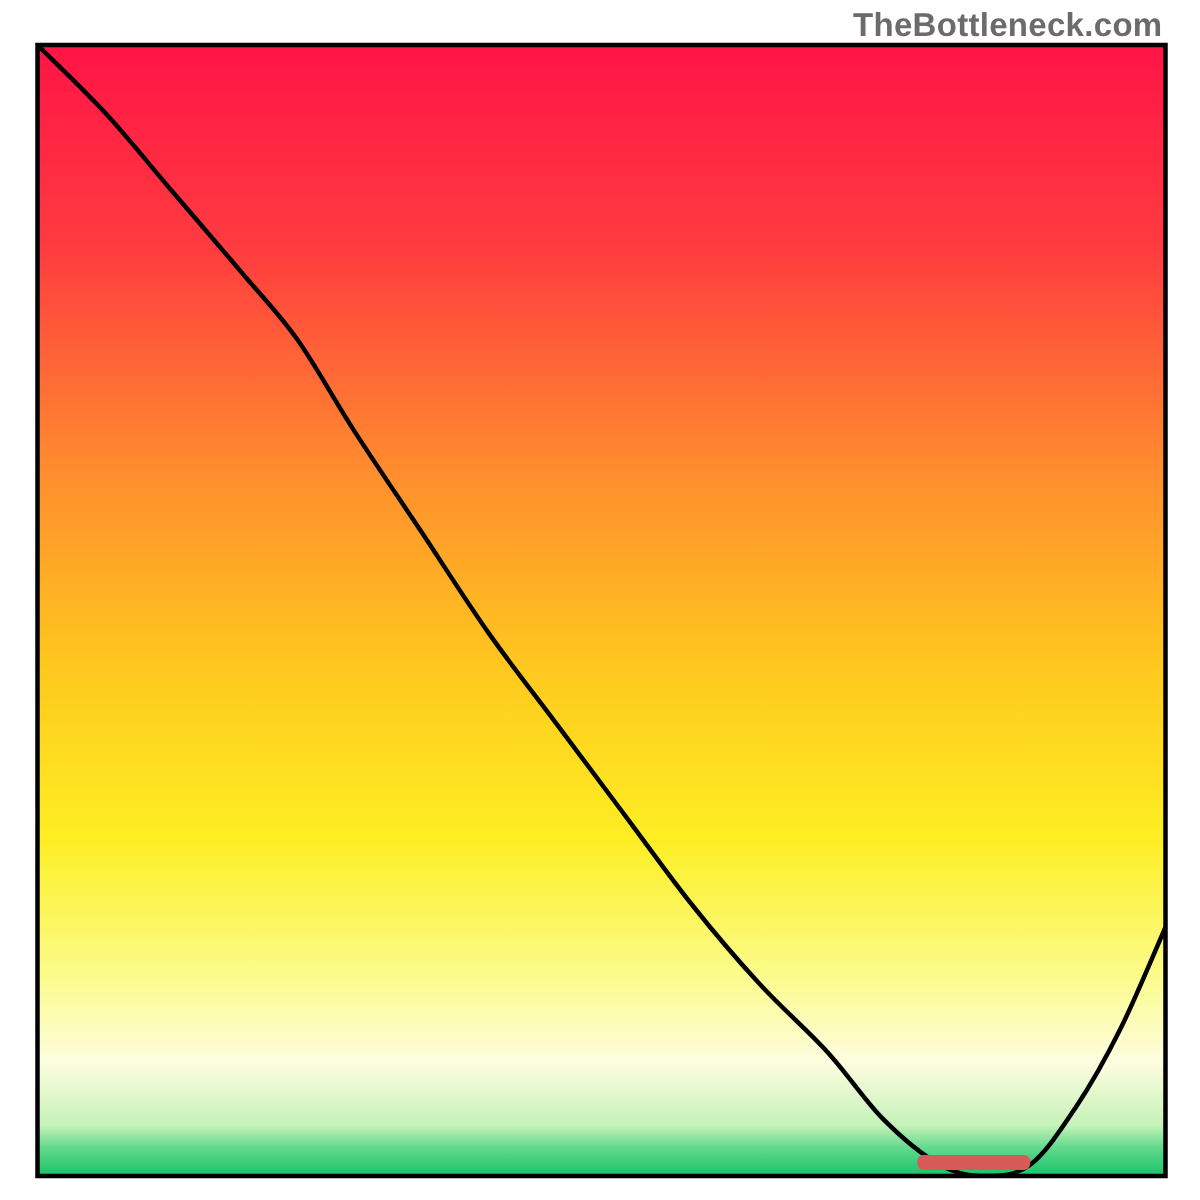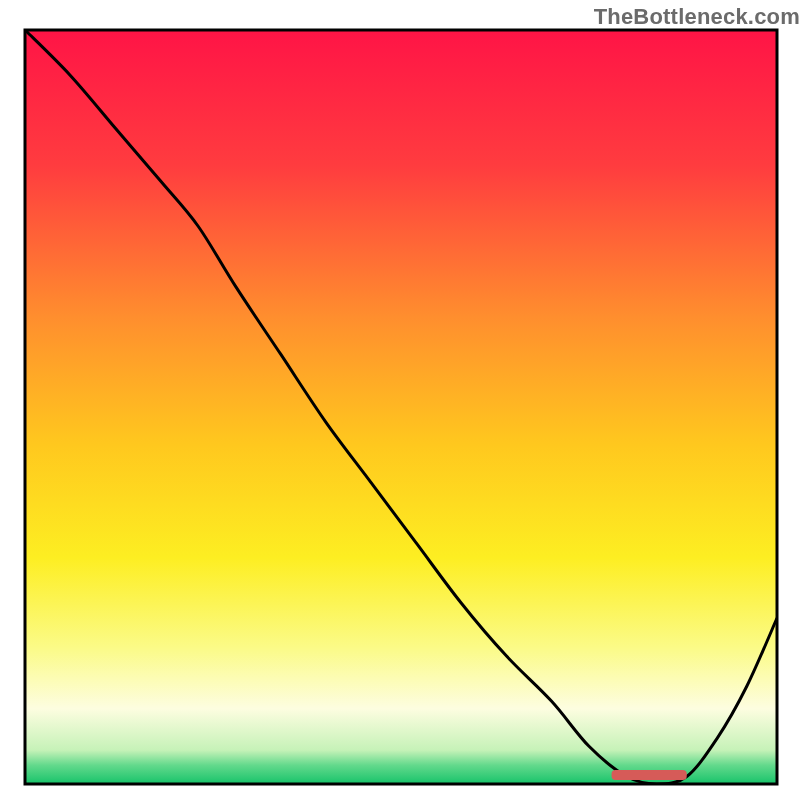--- a/index.html
+++ b/index.html
@@ -12,21 +12,21 @@
     font-family: Arial, Helvetica, sans-serif;
   }
   .stage {
     position: relative;
     width: 800px;
     height: 800px;
   }
   .watermark {
     position: absolute;
     top: 4px;
-    right: 0;
+    right: 25px;
     font-size: 22px;
     font-weight: 600;
     color: #6b6b6b;
     letter-spacing: 0.2px;
     user-select: none;
   }
   svg.plot {
     position: absolute;
     left: 0;
     top: 0;

